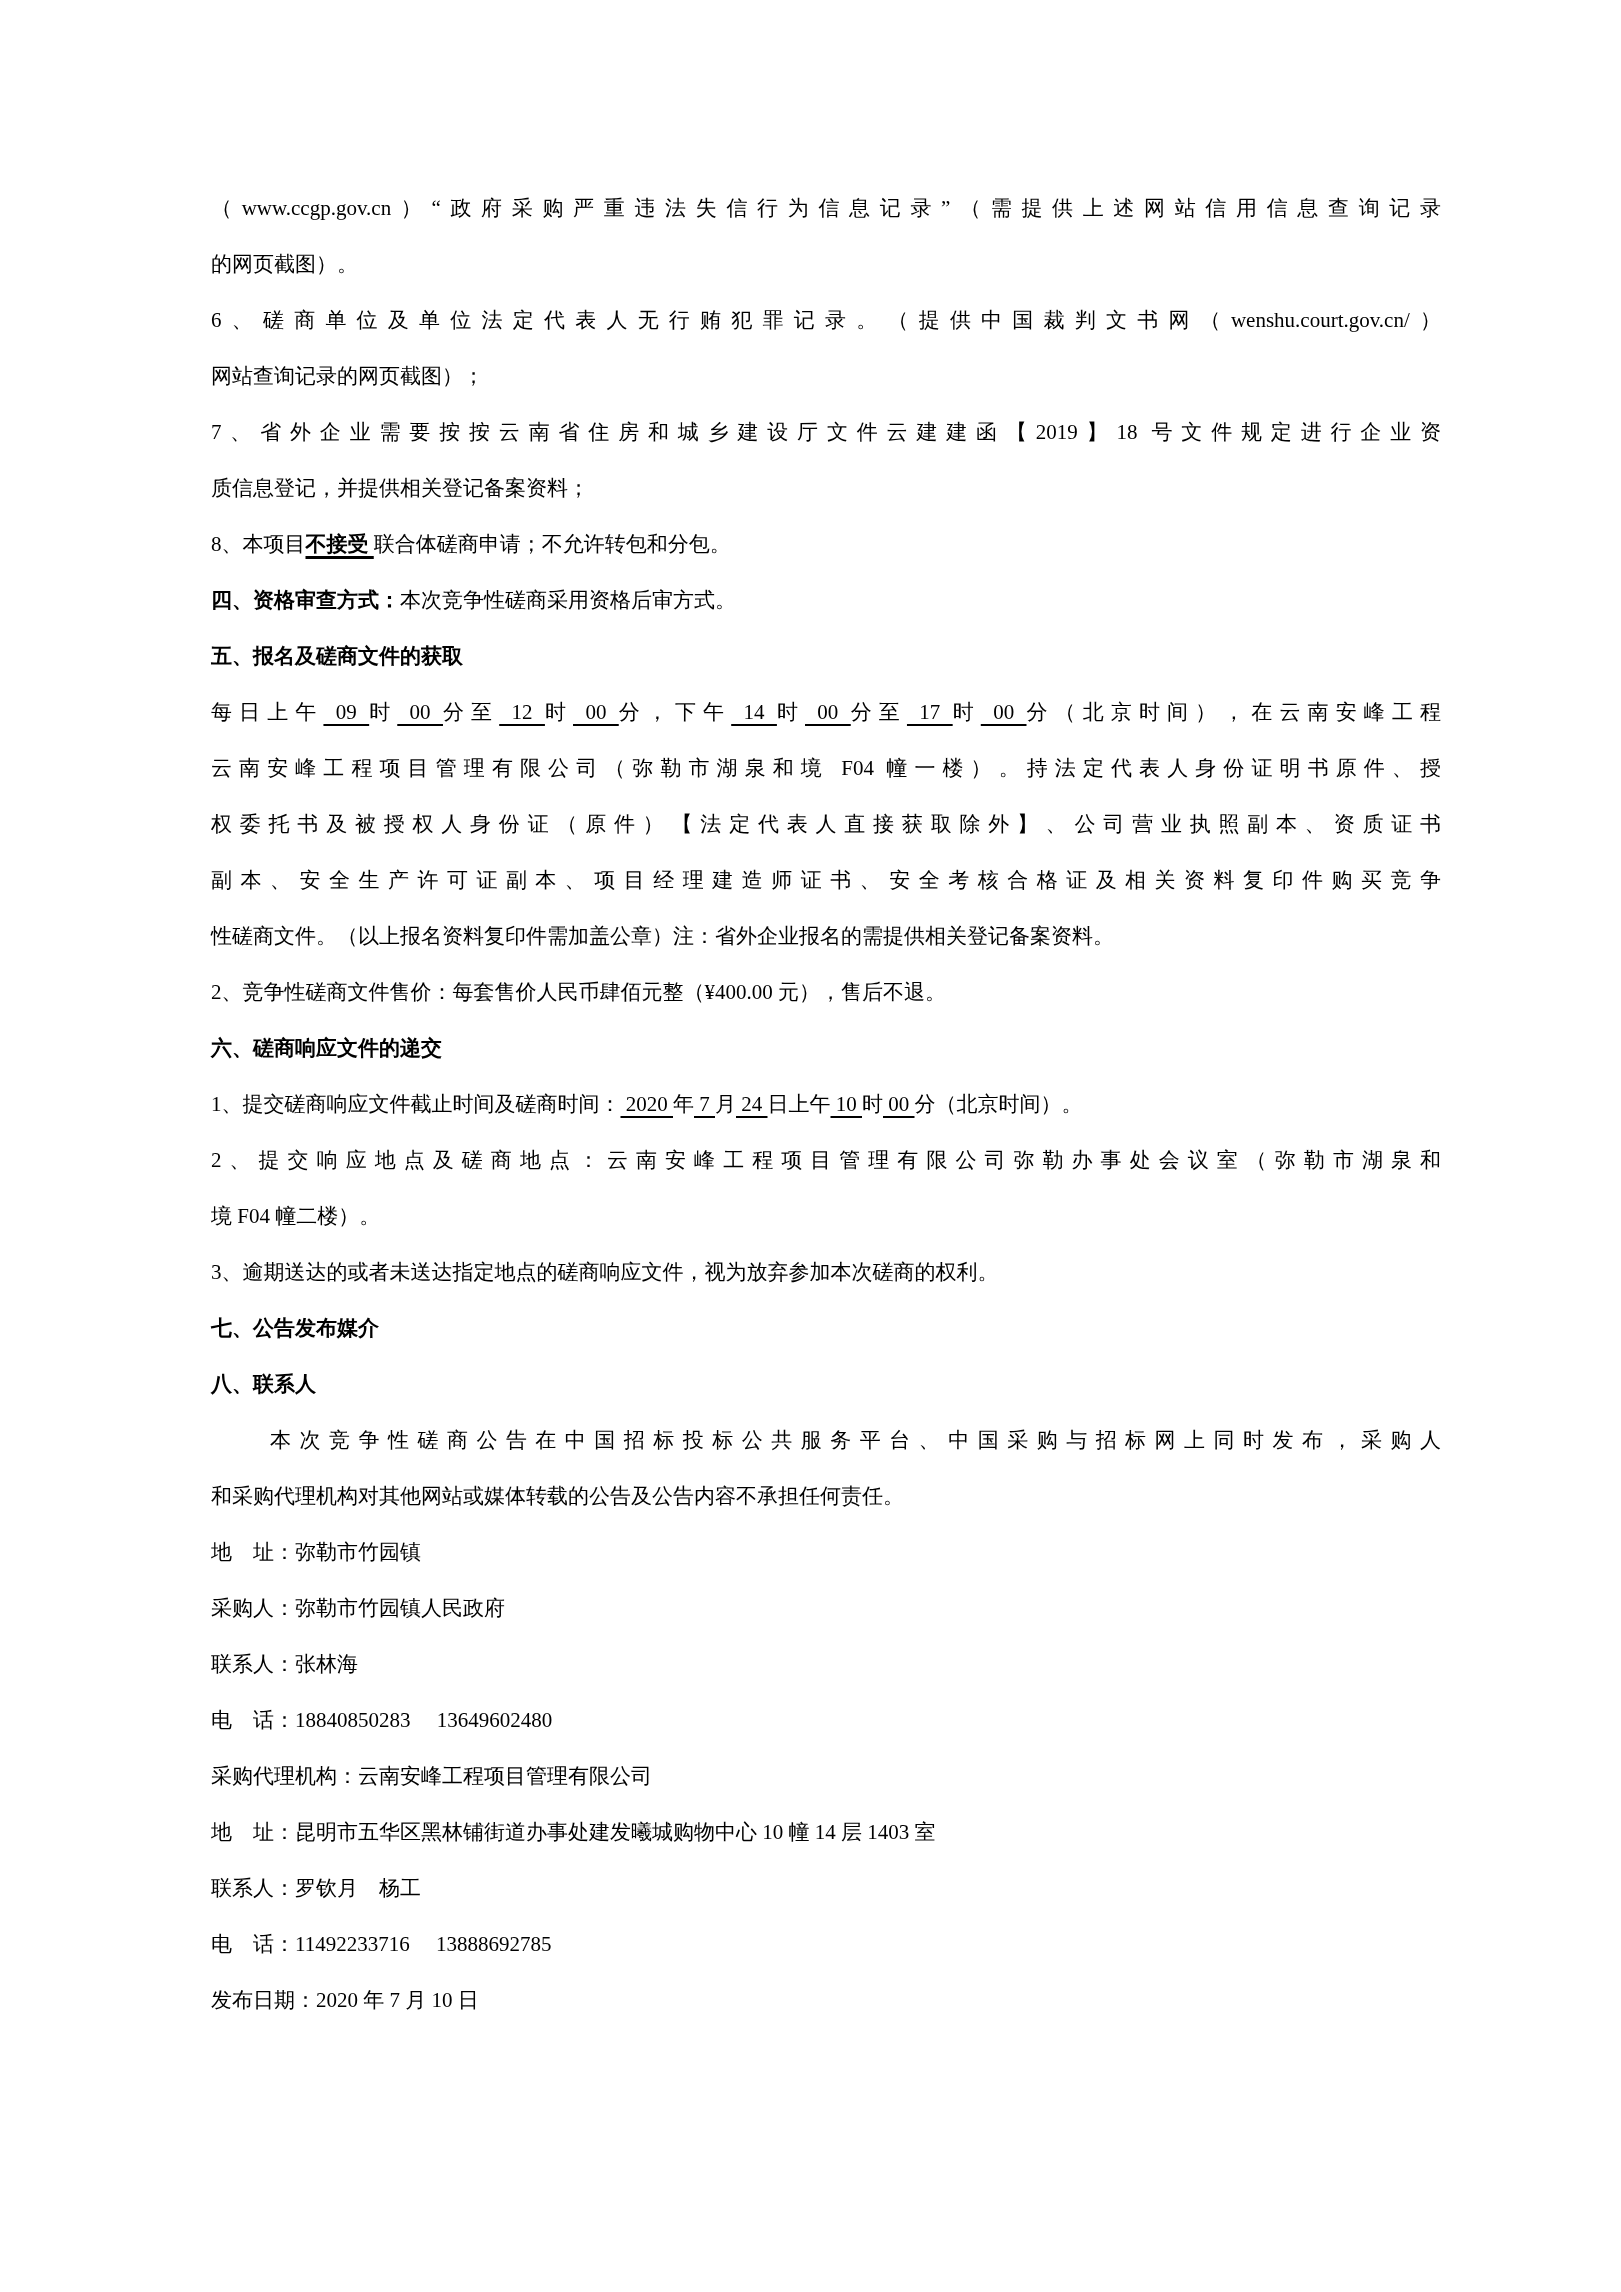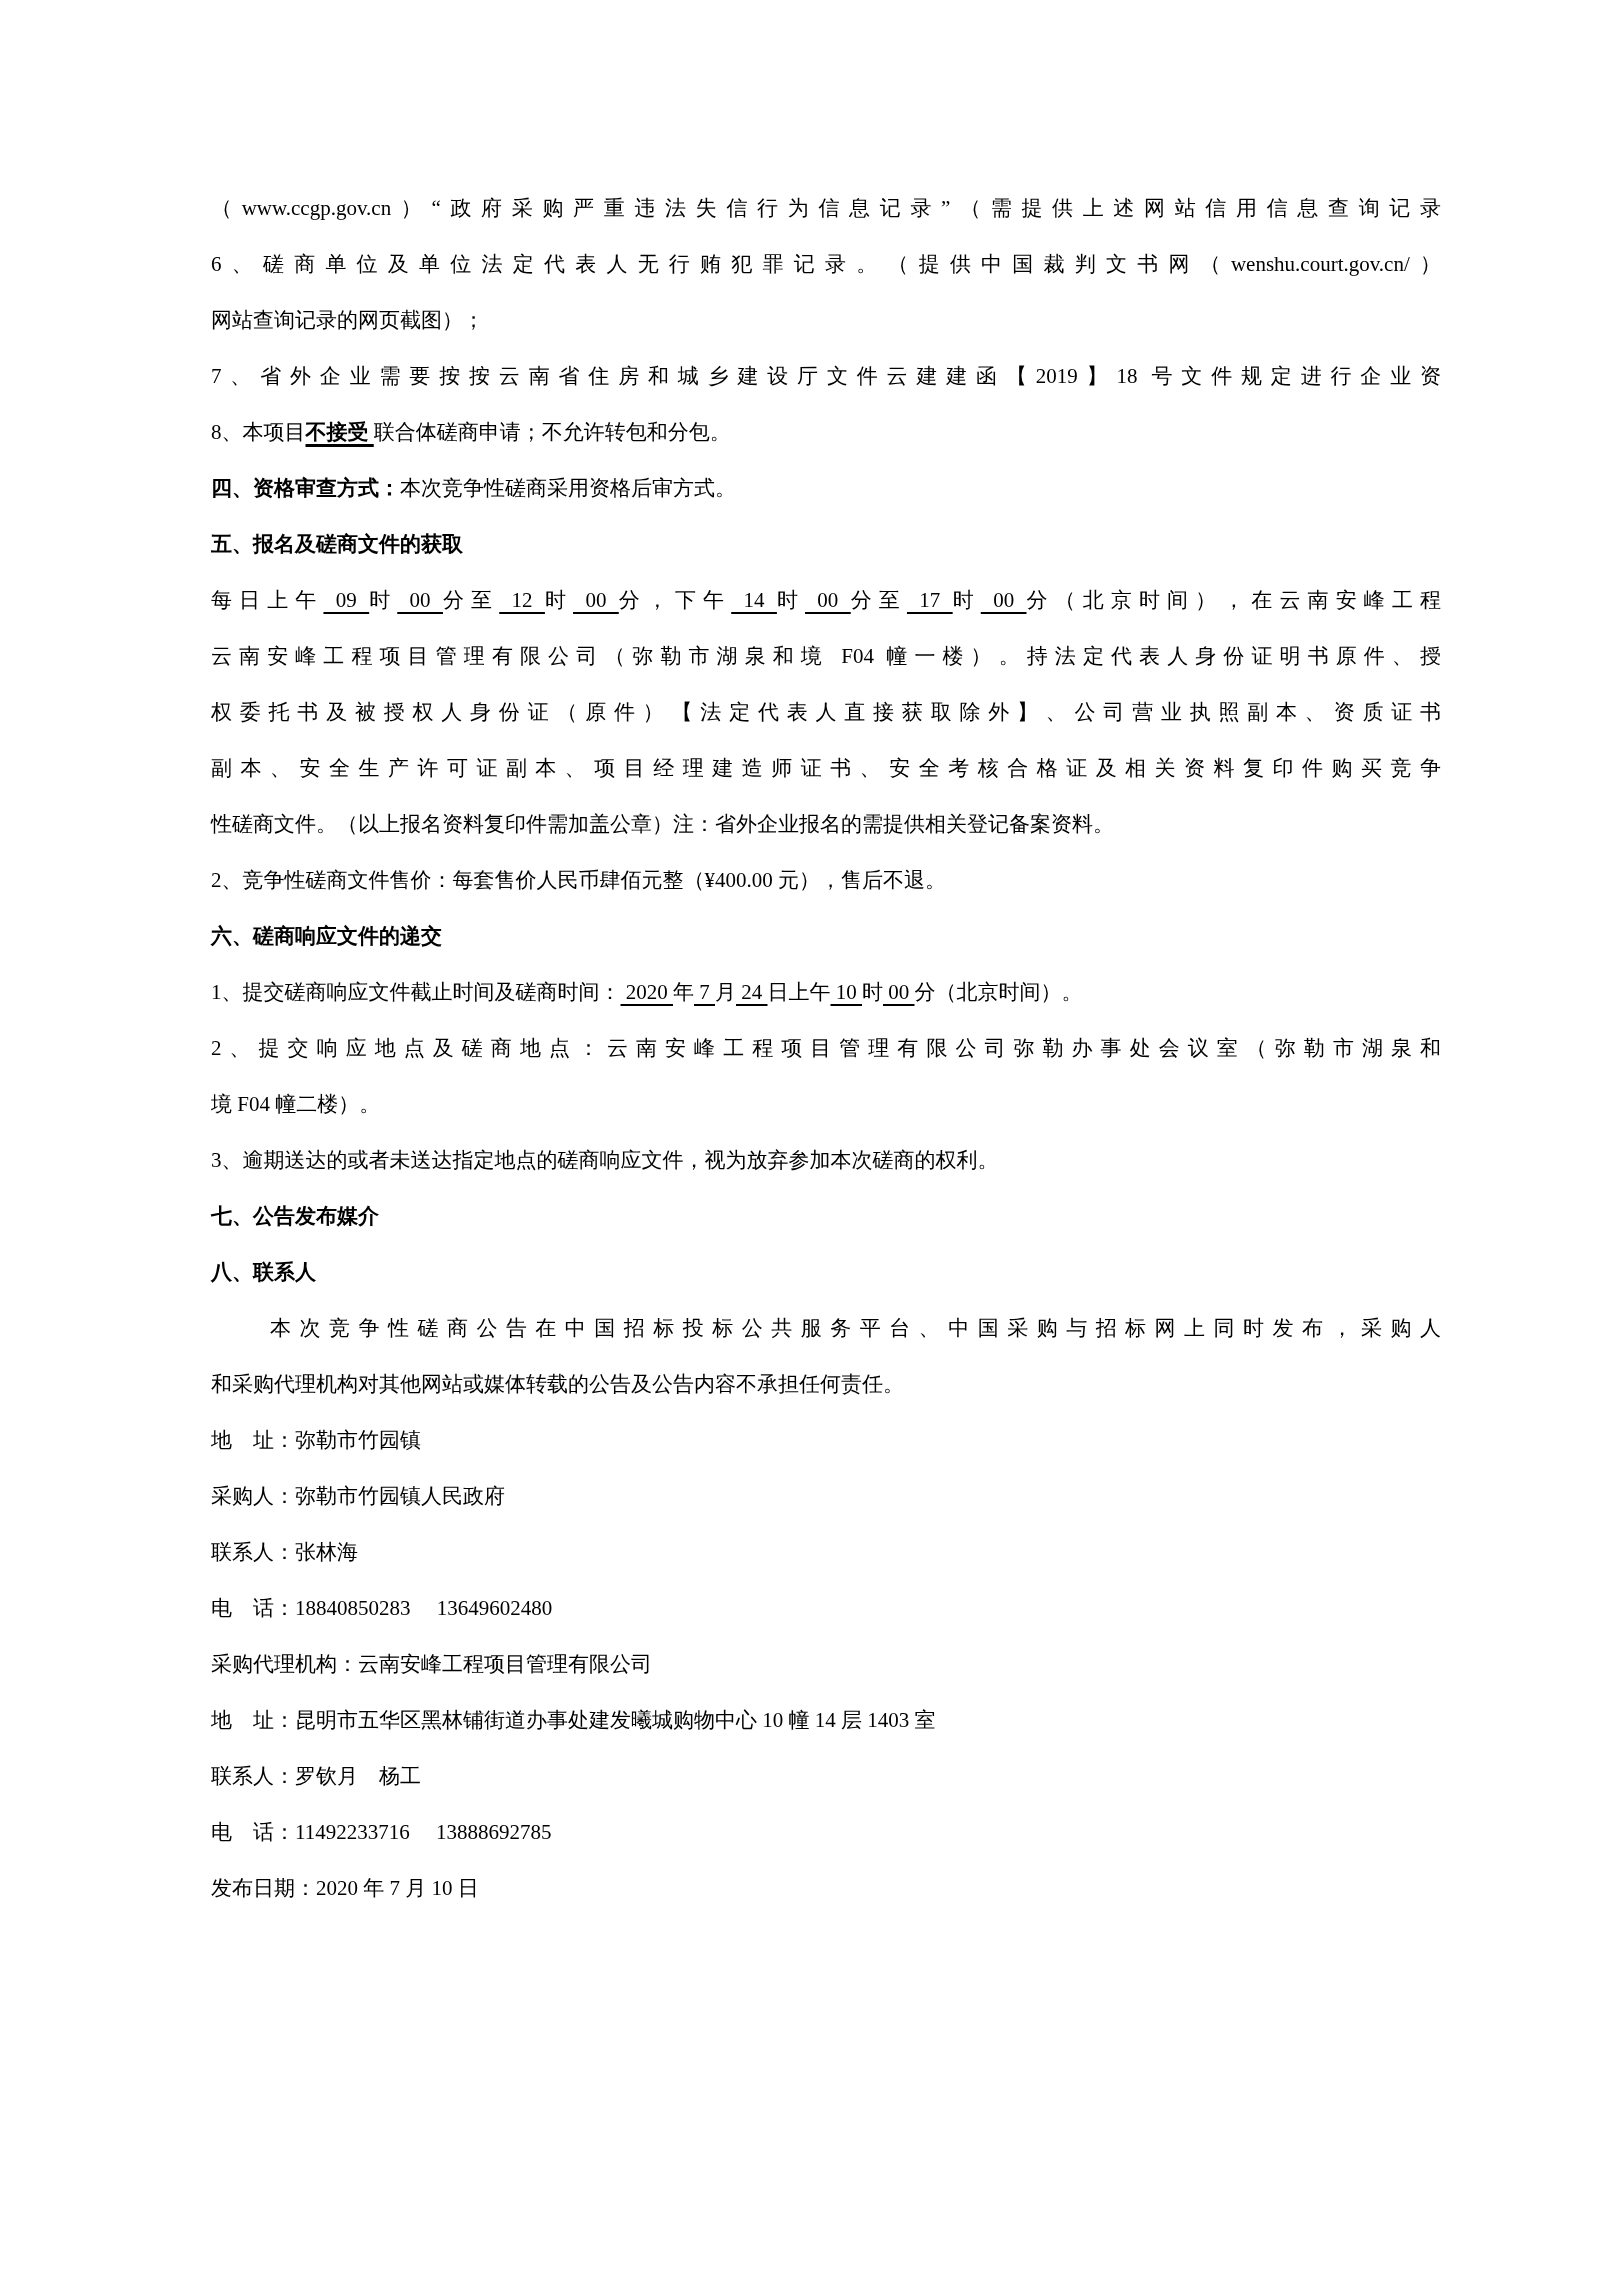--- a/index.html
+++ b/index.html
@@ -42,27 +42,29 @@
   }
   .b.u { text-decoration-thickness: 2.5px; margin-top: 44px; }
 </style>
 </head>
 <body>
 
 <div class="page">
   <div class="doc">
       <div class="para">
         <div class="line full">（www.ccgp.gov.cn）“政府采购严重违法失信行为信息记录”（需提供上述网站信用信息查询记录</div>
+        <div class="line">的网页截图）。</div>
       </div>
       <div class="para">
         <div class="line full">6、磋商单位及单位法定代表人无行贿犯罪记录。（提供中国裁判文书网（wenshu.court.gov.cn/）</div>
         <div class="line">网站查询记录的网页截图）；</div>
       </div>
       <div class="para">
         <div class="line full">7、省外企业需要按按云南省住房和城乡建设厅文件云建建函【2019】18 号文件规定进行企业资</div>
+        <div class="line">质信息登记，并提供相关登记备案资料；</div>
       </div>
       <div class="para">
         <div class="line">8、本项目<span class="b u">不接受 </span>联合体磋商申请；不允许转包和分包。</div>
       </div>
       <div class="para">
         <div class="line"><span class="b ">四、资格审查方式：</span>本次竞争性磋商采用资格后审方式。</div>
       </div>
       <div class="para">
         <div class="line"><span class="b ">五、报名及磋商文件的获取</span></div>
       </div>

